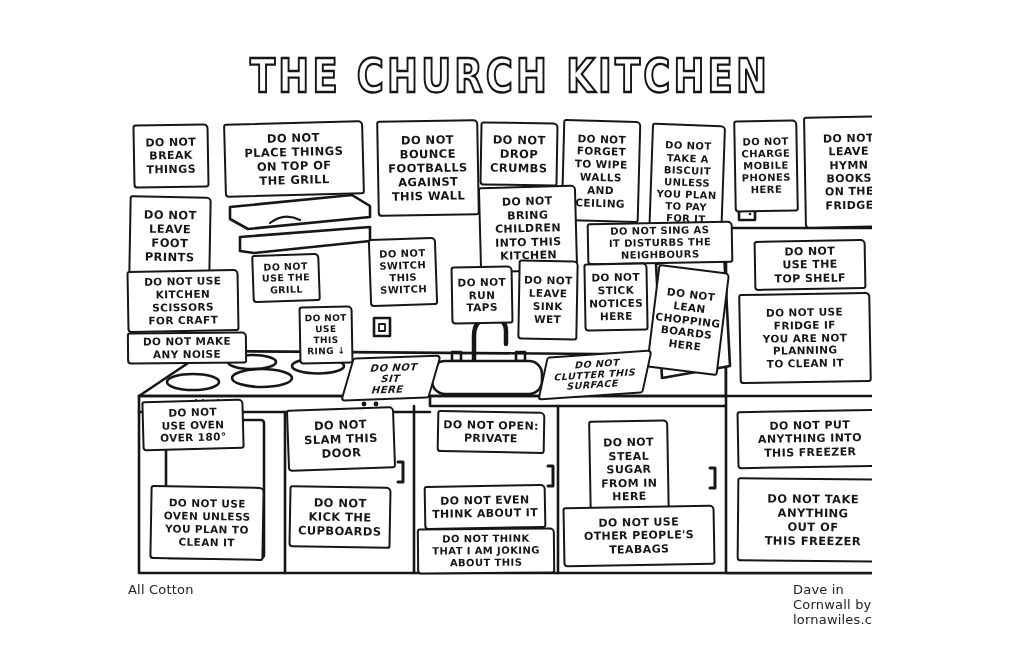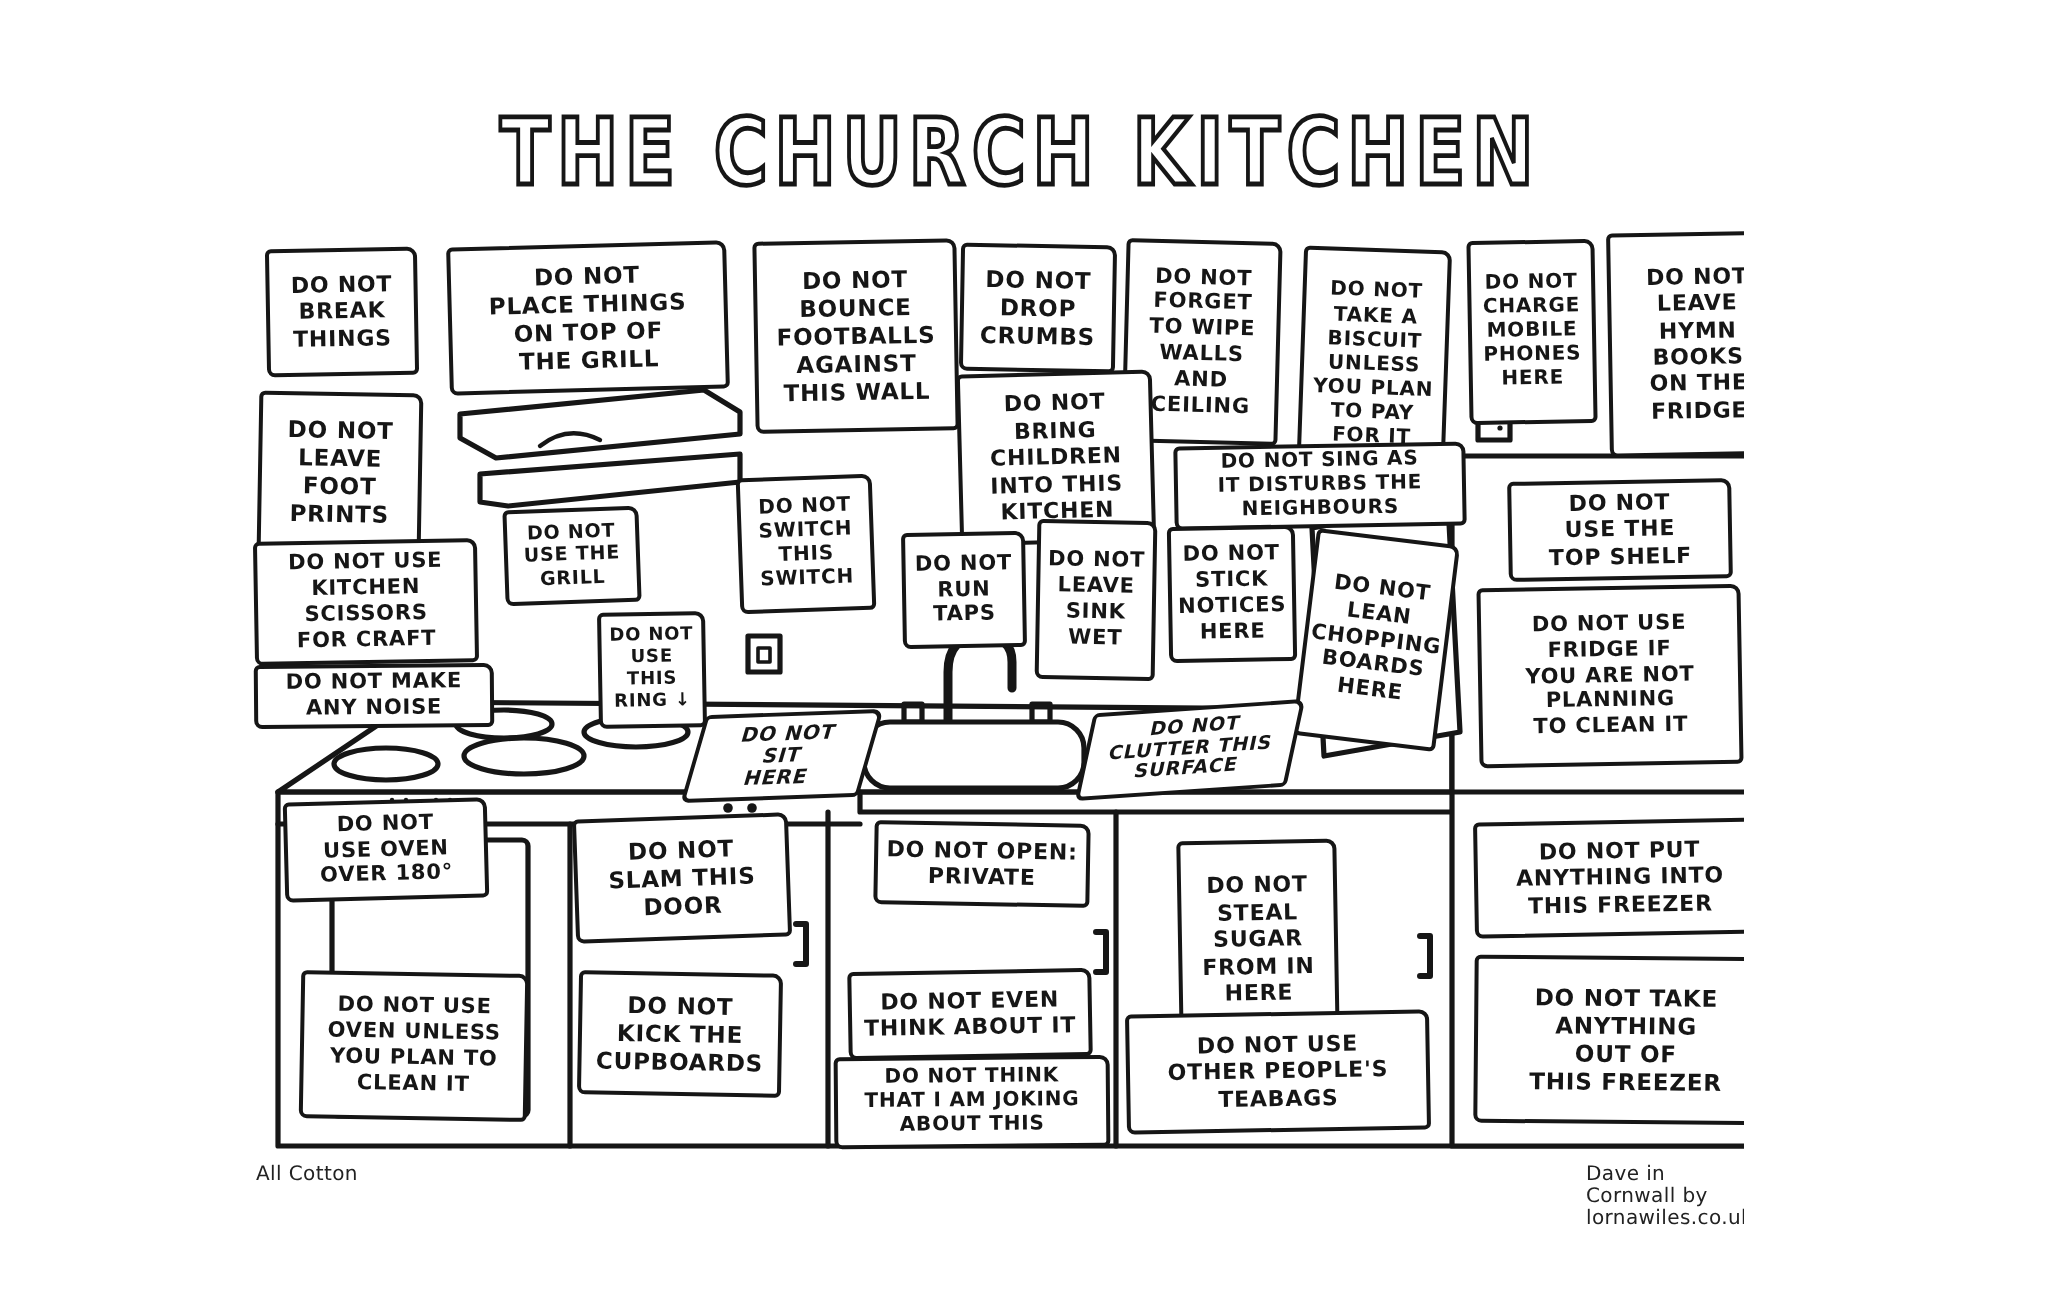--- a/index.html
+++ b/index.html
@@ -8,21 +8,21 @@
     font-family:"DejaVu Sans","Liberation Sans",sans-serif;color:#161616;
   }
   #bg-art{position:absolute;left:0;top:0;z-index:1;}
   #title-svg{position:absolute;left:0;top:0;z-index:2;}
   .sign{
     position:absolute;z-index:3;background:#ffffff;border:2.5px solid #161616;
     border-radius:3px 5px 3px 4px;display:flex;align-items:center;justify-content:center;
     text-align:center;font-weight:bold;white-space:pre-line;line-height:1.22;
     letter-spacing:.4px;padding:2px 3px;box-sizing:border-box;text-transform:uppercase;
   }
-  .footer-text{position:absolute;z-index:3;font-size:10px;color:#222;letter-spacing:.2px;}
+  .footer-text{position:absolute;z-index:3;font-size:13px;color:#222;letter-spacing:.2px;}
   #credit{
     position:absolute;z-index:3;left:893px;top:578px;width:160px;font-size:6.5px;color:#333;
     transform:rotate(-90deg);transform-origin:0 0;letter-spacing:.3px;white-space:pre;
   }
 </style>
 </head>
 <body>
 
 <div id="canvas">
 

